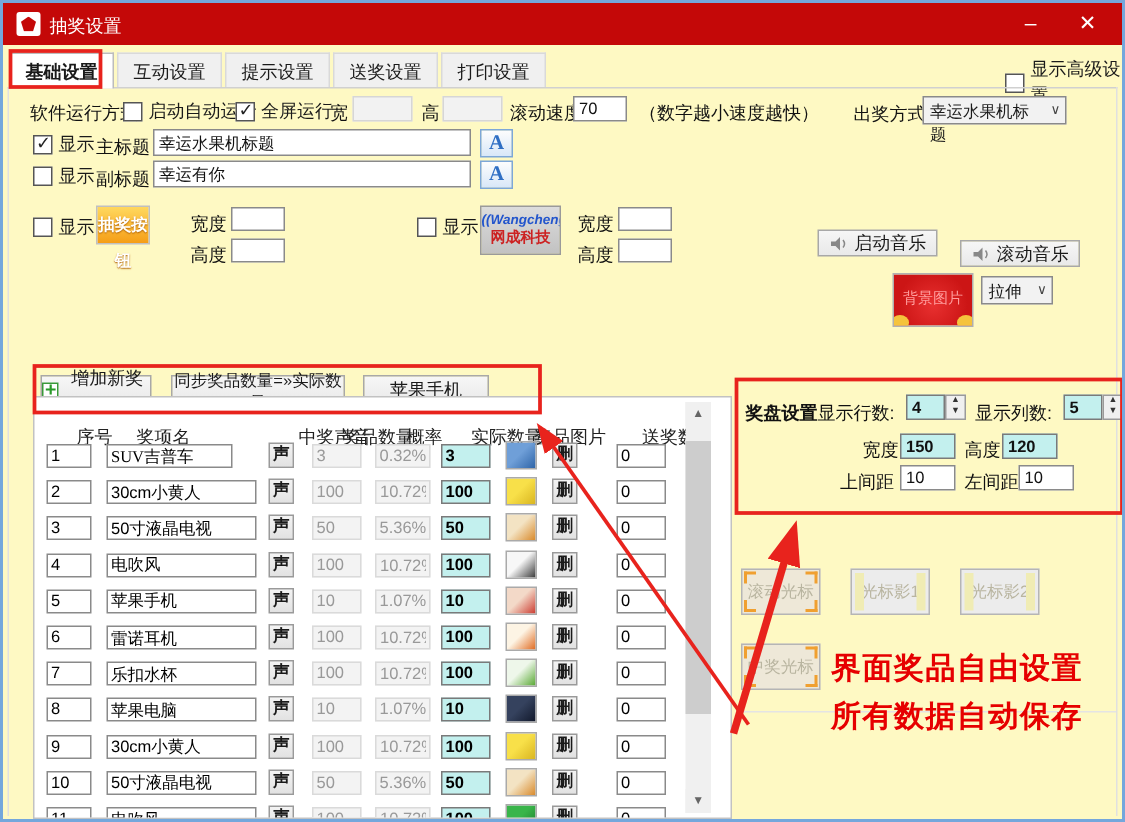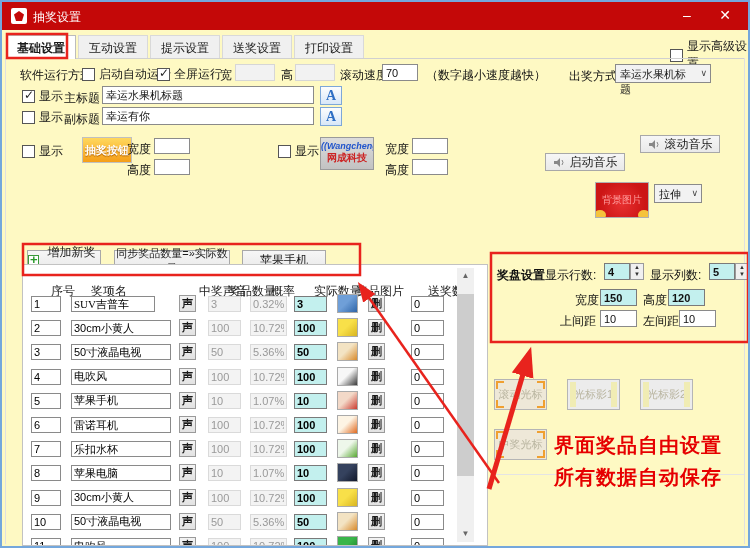--- a/index.html
+++ b/index.html
@@ -74,21 +74,21 @@
   .curbtn.corner i.bl { left:1px; bottom:1px; border-right:none; border-top:none; }
   .curbtn.corner i.br { right:1px; bottom:1px; border-left:none; border-top:none; }
   .curbtn.shadow::before, .curbtn.shadow::after { content:""; position:absolute; top:2px; bottom:2px;
             width:6px; background:#f0ecb4; }
   .curbtn.shadow::before { left:2px; } .curbtn.shadow::after { right:2px; }
   .redtext { position:absolute; color:#e60000; font-weight:bold; font-size:20px; white-space:nowrap;
              z-index:55; letter-spacing:1px; }
   .ann-svg { position:absolute; left:0; top:0; z-index:60; pointer-events:none; }
   .faintline { position:absolute; left:490px; top:472px; width:252px; border-top:1px solid #e4e4e4; }
   
-  .drawbtn-img { position:absolute; left:80px; top:135px; width:50px; height:26px;
+  .drawbtn-img { position:absolute; left:62px; top:135px; width:36px; height:26px;
                  background:linear-gradient(#ffd85e,#f59e17); border:1px solid #c0c0c0;
                  color:#fff; font-size:11px; font-weight:bold; text-align:center; line-height:24px;
                  text-shadow:0 1px 1px #b06000; cursor:pointer; }
   .logo-img { position:absolute; left:318px; top:135px; width:54px; height:33px;
               background:linear-gradient(#dcdcdc,#c2c2c2); border:1px solid #9a9a9a;
               text-align:center; cursor:pointer; overflow:hidden; }
   .logo-l1 { font-size:9px; font-style:italic; font-weight:bold; color:#2255cc; margin-top:3px; }
   .logo-l2 { font-size:10px; font-weight:bold; color:#cc2222; }
   .bg-img { position:absolute; left:593px; top:180px; width:54px; height:36px; border:1px solid #b0b0b0;
             background:radial-gradient(circle at 50% 60%, #e83030 0%, #cc1515 70%);
@@ -189,21 +189,21 @@
   <span class="lbl" style="left:383px; top:160px;">高度</span>
   <input class="tbx" style="left: 410px; top: 157px; width: 36px; height: 16px;" value="">
 
   <div class="btn" style="left:543px; top:151px; width:80px; height:18px;">
     <svg class="spk" viewBox="0 0 13 11">
         <path d="M1 4 L4 4 L7 1 L7 10 L4 7 L1 7 Z" fill="#888"></path>
         <path d="M9 3 Q11 5.5 9 8" stroke="#888" fill="none"></path>
       </svg>
     <span>启动音乐</span>
   </div>
-  <div class="btn" style="left:638px; top:133px; width:80px; height:18px;">
+  <div class="btn" style="left:638px; top:158px; width:80px; height:18px;">
     <svg class="spk" viewBox="0 0 13 11">
         <path d="M1 4 L4 4 L7 1 L7 10 L4 7 L1 7 Z" fill="#888"></path>
         <path d="M9 3 Q11 5.5 9 8" stroke="#888" fill="none"></path>
       </svg>
     <span>滚动音乐</span>
   </div>
   <div class="bg-img">背景图片</div>
   <div class="combo" style="left:652px; top:182px; width:48px; height:19px;">
     <span>拉伸</span>
     <span class="chev">∨</span>

